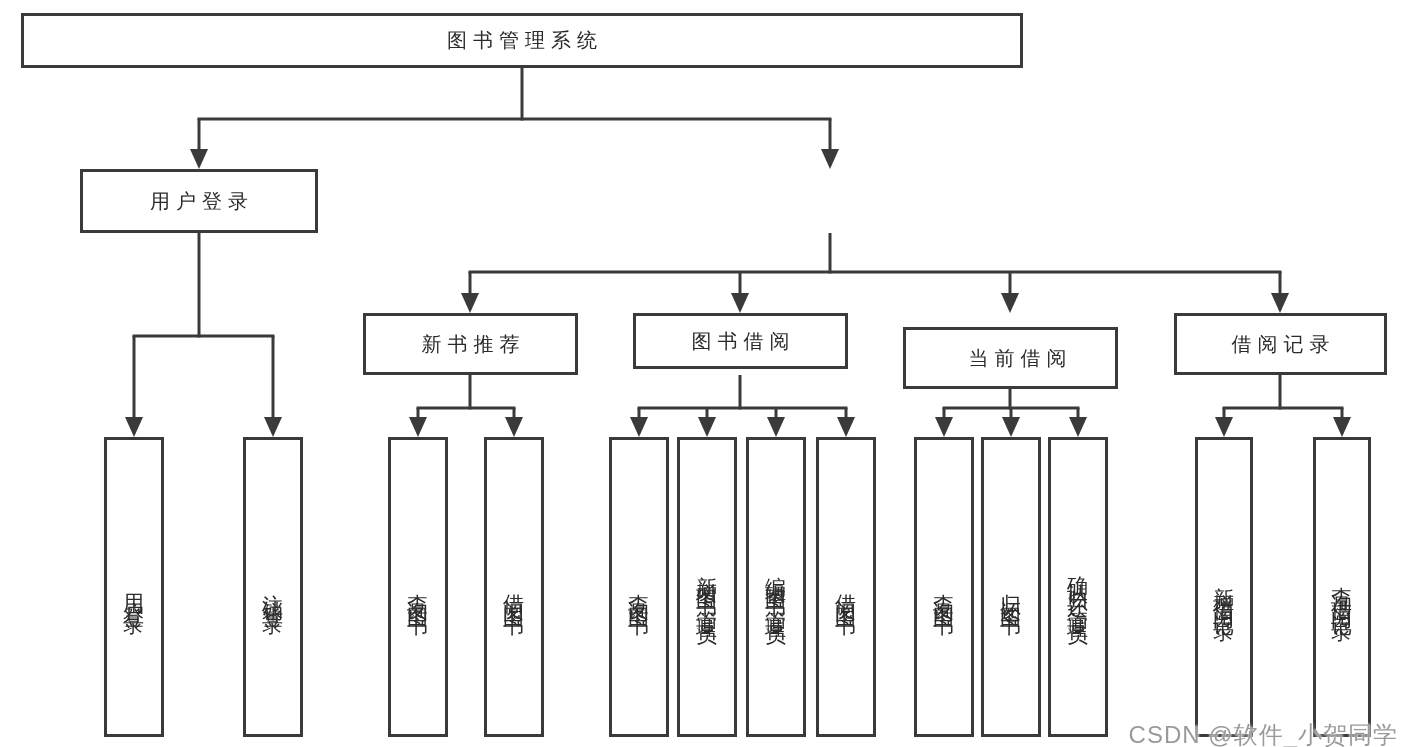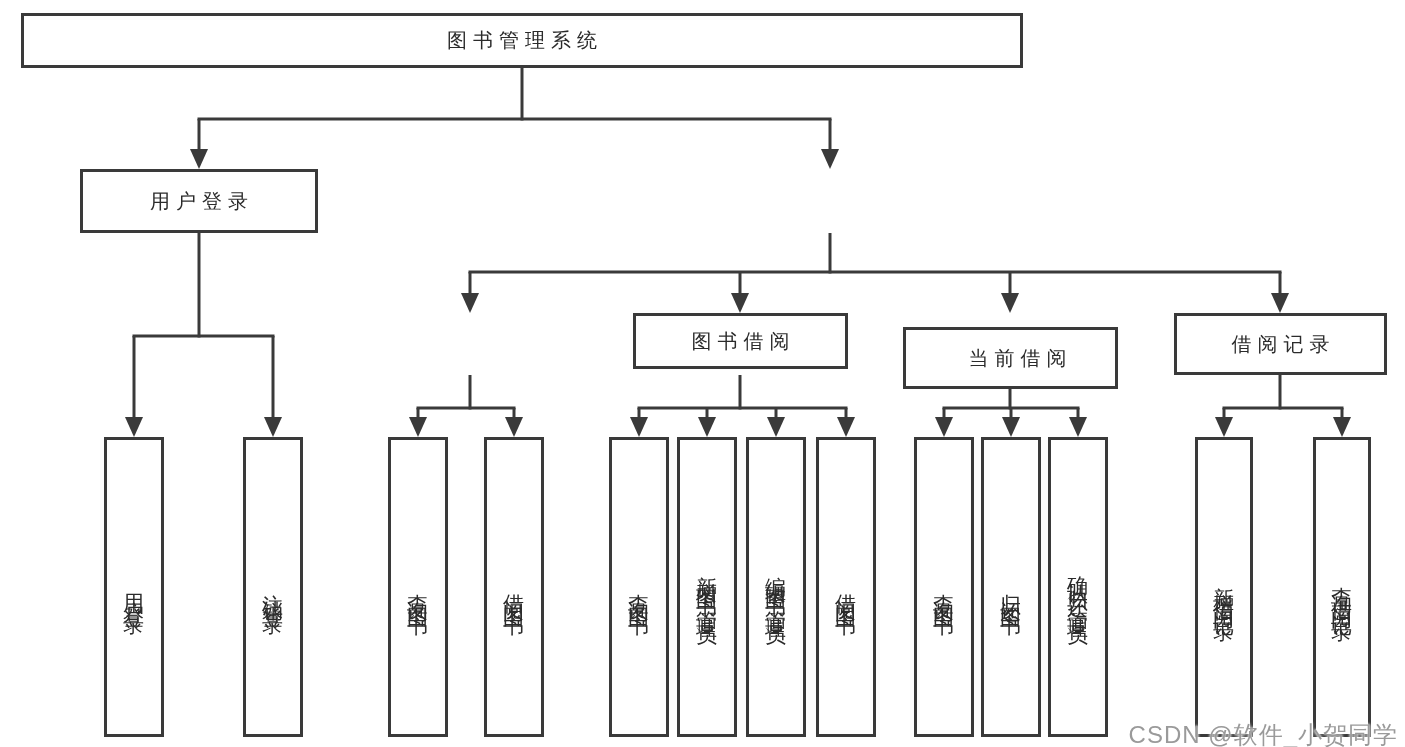--- a/index.html
+++ b/index.html
@@ -94,20 +94,21 @@
       <polygon points="1069,417 1087,417 1078,437"></polygon>
       <polygon points="1215,417 1233,417 1224,437"></polygon>
       <polygon points="1333,417 1351,417 1342,437"></polygon>
     </g>
   </svg>
 
   <div class="node h-node" style="left:21px; top:13px; width:1002px; height:55px;">图书管理系统</div>
 
   <div class="node h-node" style="left:80px; top:169px; width:238px; height:64px;">用户登录</div>
 
+  <div class="node h-node" style="left:363px; top:313px; width:215px; height:62px;">新书推荐</div>
   <div class="node h-node" style="left:633px; top:313px; width:215px; height:56px;">图书借阅</div>
   <div class="node h-node" style="left:903px; top:327px; width:215px; height:62px;padding-left:20px;">当前借阅</div>
   <div class="node h-node" style="left:1174px; top:313px; width:213px; height:62px;">借阅记录</div>
 
   <div class="node v-node" style="left:104px; top:437px; width:60px; height:300px;">用户登录</div>
   <div class="node v-node" style="left:243px; top:437px; width:60px; height:300px;">注销登录</div>
 
   <div class="node v-node" style="left:388px; top:437px; width:60px; height:300px;">查询图书</div>
   <div class="node v-node" style="left:484px; top:437px; width:60px; height:300px;">借阅图书</div>
 

